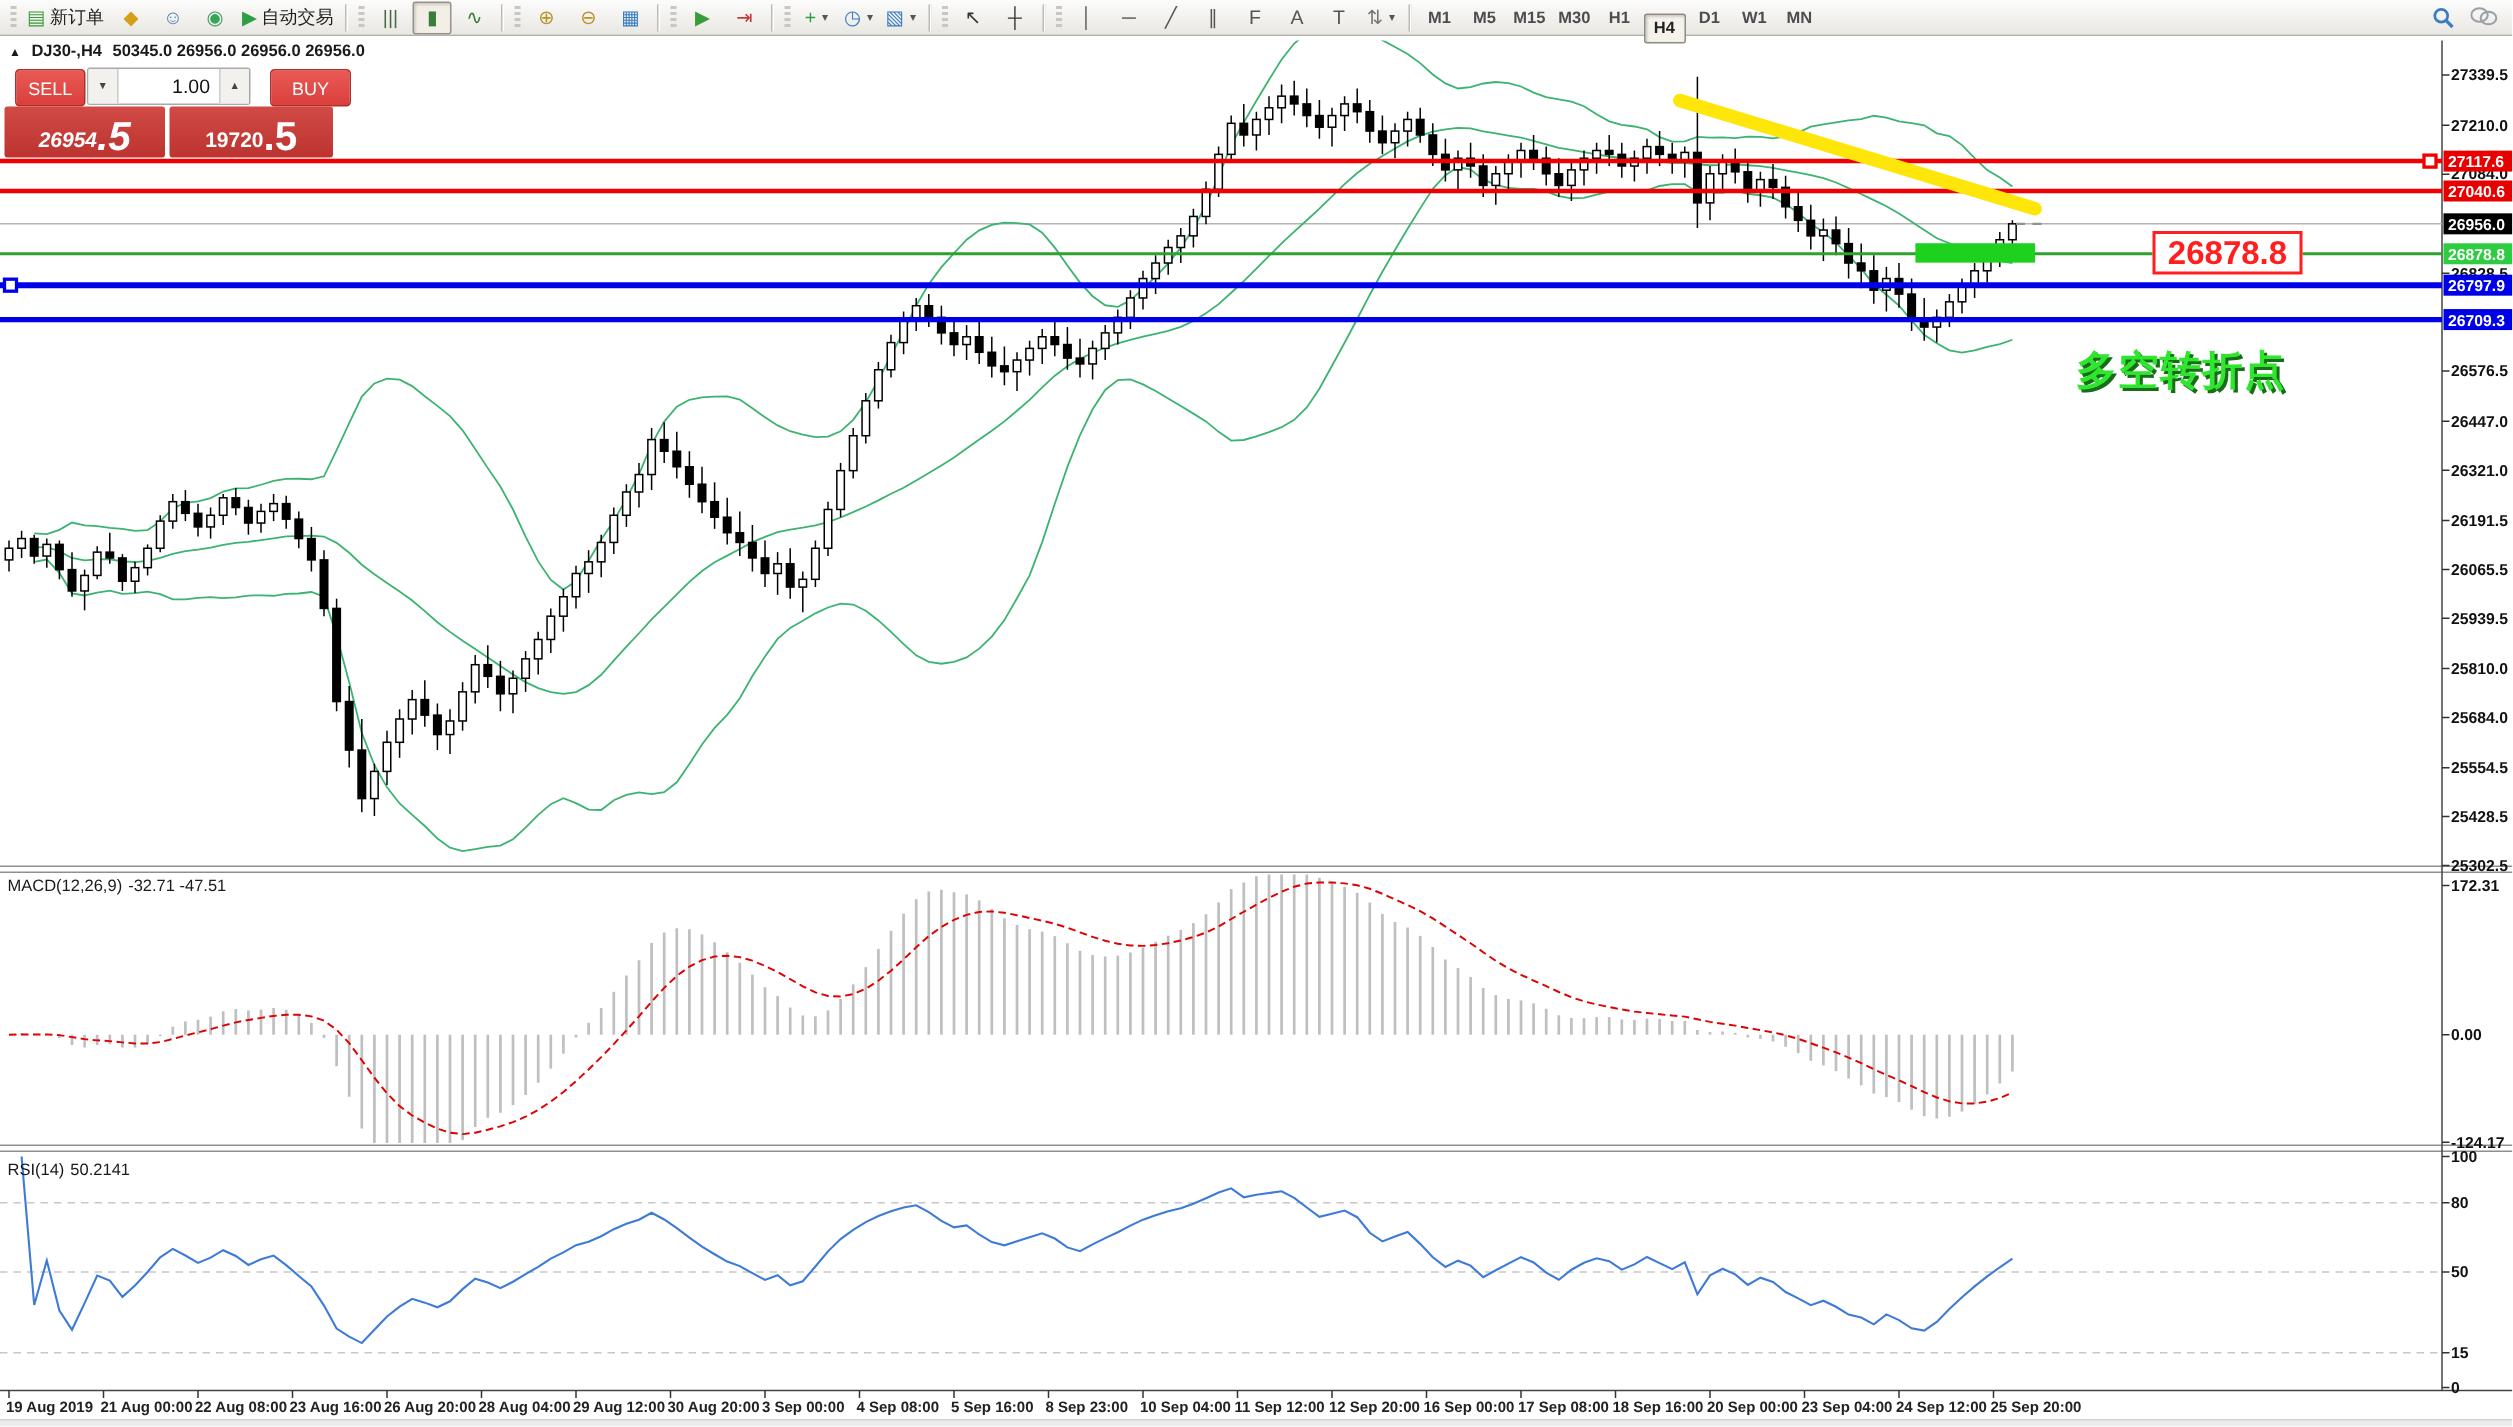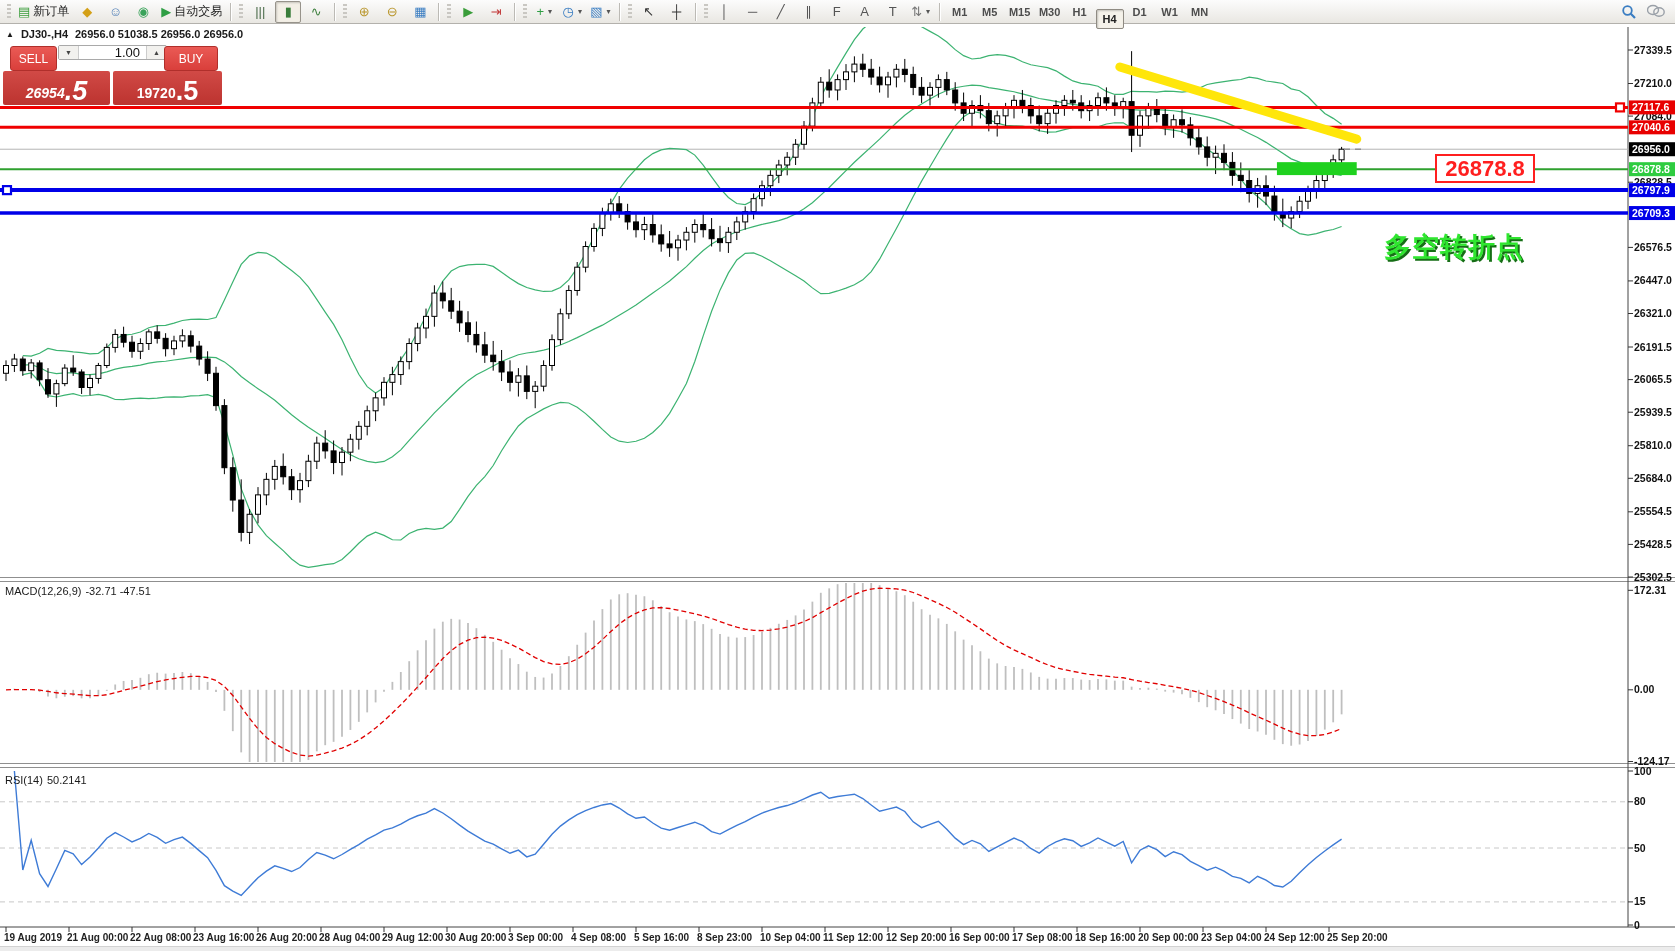--- a/index.html
+++ b/index.html
@@ -25,22 +25,22 @@
   
   #chart-svg{position:absolute;left:0;top:0;z-index:1;}
   .ovl{position:absolute;z-index:3;}
   #chart-header{left:6px;top:28px;font-size:11px;font-weight:700;color:#1a1a1a;display:flex;gap:7px;align-items:center;}
   #chart-header .tri{font-size:8px;}
   
   #ow-sell-btn,#ow-buy-btn{position:absolute;height:23px;background:linear-gradient(#ea5a55,#d93f3b);
     color:#fff;font-size:12px;font-weight:400;display:flex;align-items:center;justify-content:center;
     border:1px solid #b02f2b;border-radius:3px;z-index:4;}
   #ow-sell-btn{left:10px;top:46px;width:45px;}
-  #ow-buy-btn{left:164px;top:46px;width:52px;}
-  #ow-vol{position:absolute;left:58px;top:45px;width:109px;height:15px;background:#fff;border:1px solid #a9a9a9;
+  #ow-buy-btn{left:180px;top:46px;width:52px;}
+  #ow-vol{position:absolute;left:58px;top:45px;width:109px;height:25px;background:#fff;border:1px solid #a9a9a9;
     border-radius:2px;display:flex;align-items:stretch;z-index:4;box-sizing:border-box;}
   .ow-spin{width:19px;display:flex;align-items:center;justify-content:center;font-size:7px;color:#444;background:#f2f1ee;}
   .ow-spin.dn{border-right:1px solid #ccc;}
   .ow-spin.up{border-left:1px solid #ccc;}
   #ow-vol-val{flex:1;display:flex;align-items:center;justify-content:flex-end;padding-right:6px;font-size:13px;color:#111;}
   .ow-panel{position:absolute;top:71px;height:33px;background:linear-gradient(#d14a46,#bc332f);color:#fff;
     border-radius:2px;display:flex;align-items:flex-end;justify-content:center;padding-bottom:1px;z-index:4;}
   #ow-sell-panel{left:3px;width:107px;font-style:italic;}
   #ow-buy-panel{left:113px;width:109px;}
   .ow-main{font-size:14px;font-weight:700;line-height:22px;}
@@ -804,21 +804,21 @@
         <rect x="1276.92" y="162.15512" width="79.80000000000018" height="12.935999999999979" fill="#1fd11f"></rect>
         <line x1="1344" y1="149.21912" x2="1362" y2="149.21912" stroke="#909090" stroke-width="1.5" stroke-dasharray="6,5"></line>
         <rect x="1616" y="103.40996800000038" width="8" height="8" fill="#fff" stroke="#f00000" stroke-width="2.2"></rect>
         <rect x="3" y="186.12275199999962" width="8" height="8" fill="#fff" stroke="#0000e8" stroke-width="2.2"></rect>
       </g>
     </svg>
 
   <div class="ovl" id="chart-header">
     <span class="tri">▲</span>
     <span>DJ30-,H4</span>
-    <span>26956.0 51038.5 26956.0 26956.0</span>
+    <span>50345.0 26956.0 26956.0 26956.0</span>
   </div>
 
   <div id="ow-sell-btn">SELL</div>
   <div id="ow-vol">
     <div class="ow-spin dn">▼</div>
     <div id="ow-vol-val">1.00</div>
     <div class="ow-spin up">▲</div>
   </div>
   <div id="ow-buy-btn">BUY</div>
   <div class="ow-panel" id="ow-sell-panel">

